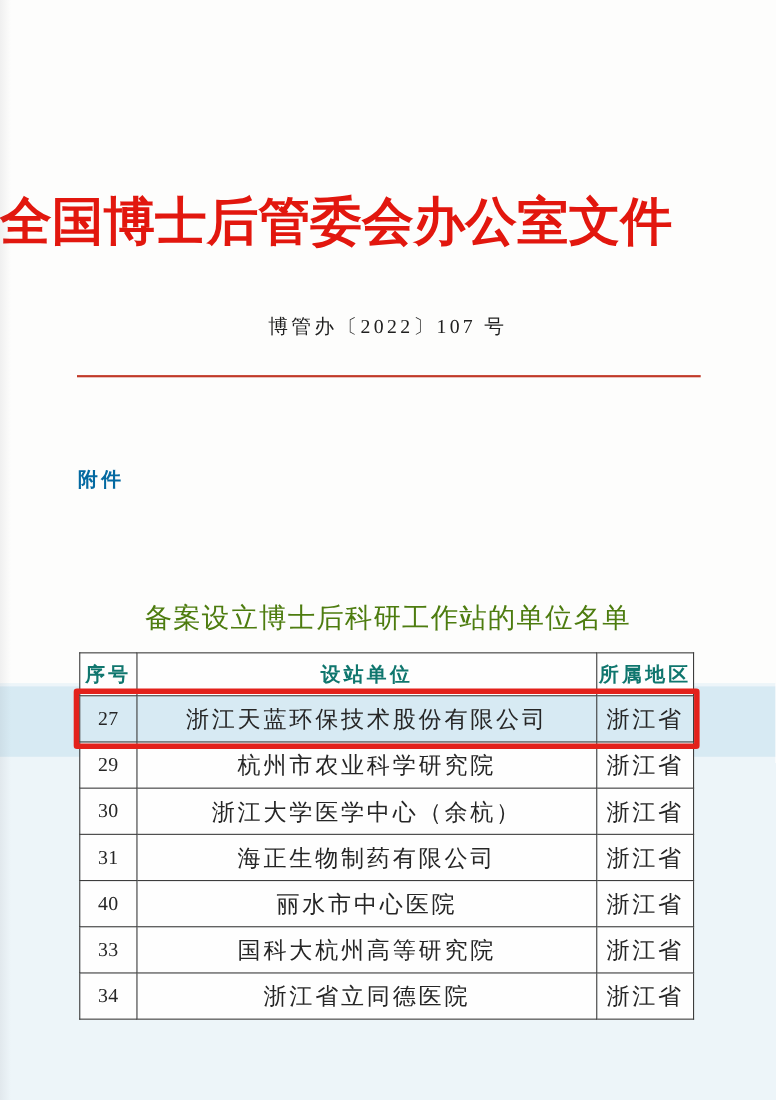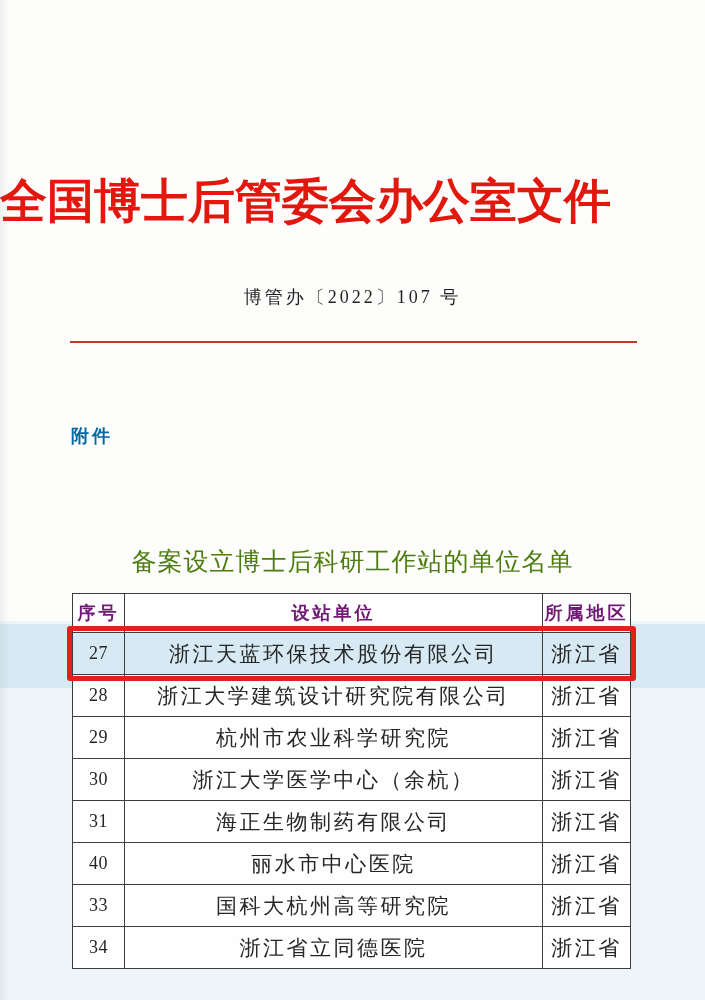--- a/index.html
+++ b/index.html
@@ -76,21 +76,21 @@
     vertical-align: middle;
     background: #fefefe;
     font-size: 21px;
     color: #262626;
   }
   table.units th {
     height: 39px;
     font-weight: bold;
     letter-spacing: 3px;
     font-size: 18px;
-    color: #701a75;
+    color: #0f766e;
   }
   table.units td { height: 42px; letter-spacing: 2.5px; }
   table.units td.cell-no { letter-spacing: 0.5px; font-size: 18px; }
   table.units tr.hl td { background: #d7eaf3; }
   .red-box {
     position: absolute; left: 67px; top: 626px; width: 569px; height: 55px;
     border: 5px solid #e3211b;
     border-radius: 3px;
     background: transparent;
     pointer-events: none;
@@ -127,25 +127,20 @@
       <th>所属地区</th>
     </tr>
   </thead>
   <tbody>
     <tr class="hl">
       <td class="cell-no">27</td>
       <td>浙江天蓝环保技术股份有限公司</td>
       <td>浙江省</td>
     </tr>
     <tr>
-      <td class="cell-no">28</td>
-      <td>浙江大学建筑设计研究院有限公司</td>
-      <td>浙江省</td>
-    </tr>
-    <tr>
       <td class="cell-no">29</td>
       <td>杭州市农业科学研究院</td>
       <td>浙江省</td>
     </tr>
     <tr>
       <td class="cell-no">30</td>
       <td>浙江大学医学中心（余杭）</td>
       <td>浙江省</td>
     </tr>
     <tr>

